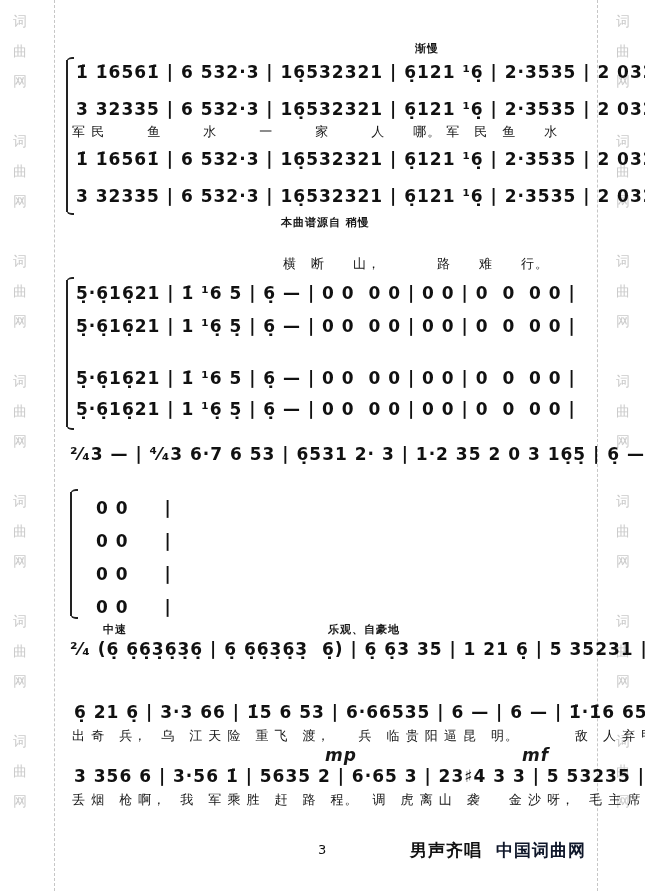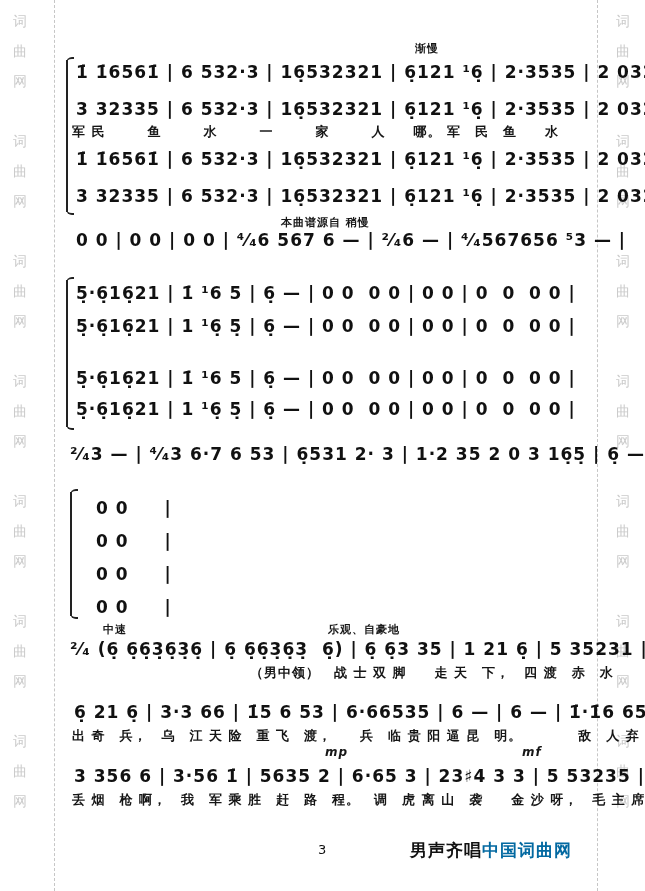--- a/index.html
+++ b/index.html
@@ -41,37 +41,37 @@
   .bracket::after{
     content:"";position:absolute;left:-2.5px;bottom:-3px;
     width:8px;height:4px;
     border-bottom:2px solid #222;border-bottom-left-radius:8px;
   }
   .bracket-a{left:66px;top:60px;height:152px;}
   .bracket-b{left:66px;top:280px;height:147px;}
   .bracket-r{left:70px;top:492px;height:124px;}
 
   
-  .row{position:absolute;white-space:pre;font-weight:bold;}
+  .row{position:absolute;white-space:pre;}
   .notation{
     font-family:"DejaVu Sans",sans-serif;
     font-weight:bold;font-size:17px;letter-spacing:1px;
   }
   .lyrics{
     font-size:13px;letter-spacing:1px;color:#151515;
   }
   .mark{
     font-size:11px;font-weight:bold;color:#171717;letter-spacing:1px;
   }
-  .dyn{font-size:12px;font-weight:bold;font-style:italic;}
+  .dyn{font-size:17px;font-weight:bold;font-style:italic;}
 
   
   .page-num{position:absolute;top:842px;left:318px;font-size:13px;}
   .footer{position:absolute;top:839px;left:410px;font-size:17px;font-weight:bold;letter-spacing:1px;}
-  .footer .src{color:#0369a1;}
+  .footer .src{color:#0f172a;margin-left:14px;}
 </style>
 </head>
 <body>
 
 <div class="sheet">
 
   <div class="wm wm-left">词
 曲
 网
 
@@ -130,40 +130,39 @@
 
   <div class="mark row" style="top:41px;left:415px;">渐慢</div>
   <div class="bracket bracket-a"></div>
   <div class="notation row" style="top:62px;left:76px;">1̇ 1̇6561̇ | 6 532·3 | 16̣532321 | 6̣121 ¹6̣ | 2·3535 | 2 03216̣ |</div>
   <div class="notation row" style="top:99px;left:76px;">3 32335 | 6 532·3 | 16̣532321 | 6̣121 ¹6̣ | 2·3535 | 2 03216̣ |</div>
   <div class="lyrics row" style="top:123px;left:72px;">军 民　　　鱼　　　水　　　一　　　家　　　人　　哪。 军　民　鱼　　水</div>
   <div class="notation row" style="top:149px;left:76px;">1̇ 1̇6561̇ | 6 532·3 | 16̣532321 | 6̣121 ¹6̣ | 2·3535 | 2 03216̣ |</div>
   <div class="notation row" style="top:186px;left:76px;">3 32335 | 6 532·3 | 16̣532321 | 6̣121 ¹6̣ | 2·3535 | 2 03216̣ |</div>
 
   <div class="mark row" style="top:215px;left:281px;">本曲谱源自 稍慢</div>
-  <div class="notation row" style="top:230px;left:76px;">0 0 | 0 0 | 0 0 | ⁴⁄₄6 567 6 — | ²⁄₄6 — | ⁴⁄₄567656 ⁵3 — |</div>
+  <div class="lyrics row" style="top:255px;left:283px;">横　断　　山，　　　　路　　难　　行。</div>
 
   <div class="bracket bracket-b"></div>
   <div class="notation row" style="top:283px;left:76px;">5̣·6̣16̣21 | 1̇ ¹6 5 | 6̣ — | 0 0  0 0 | 0 0 | 0  0  0 0 |</div>
   <div class="notation row" style="top:316px;left:76px;">5̣·6̣16̣21 | 1 ¹6̣ 5̣ | 6̣ — | 0 0  0 0 | 0 0 | 0  0  0 0 |</div>
   <div class="notation row" style="top:368px;left:76px;">5̣·6̣16̣21 | 1̇ ¹6 5 | 6̣ — | 0 0  0 0 | 0 0 | 0  0  0 0 |</div>
   <div class="notation row" style="top:399px;left:76px;">5̣·6̣16̣21 | 1 ¹6̣ 5̣ | 6̣ — | 0 0  0 0 | 0 0 | 0  0  0 0 |</div>
 
   <div class="notation row" style="top:444px;left:70px;">²⁄₄3 — | ⁴⁄₄3 6·7 6 53 | 6̣531 2· 3 | 1·2 35 2 0 3 16̣5̣ | 6̣ — — — |</div>
 
   <div class="bracket bracket-r"></div>
   <div class="notation row" style="top:497px;left:96px;">0 0　　|</div>
   <div class="notation row" style="top:530px;left:96px;">0 0　　|</div>
   <div class="notation row" style="top:563px;left:96px;">0 0　　|</div>
   <div class="notation row" style="top:596px;left:96px;">0 0　　|</div>
 
   <div class="mark row" style="top:622px;left:103px;">中速</div>
   <div class="mark row" style="top:622px;left:328px;">乐观、自豪地</div>
   <div class="notation row" style="top:639px;left:70px;">²⁄₄ (6̣ 6̣6̣3̣6̣3̣6̣ | 6̣ 6̣6̣3̣6̣3̣  6̣) | 6̣ 6̣3 35 | 1 21 6̣ | 5 35231 |</div>
-  <div class="lyrics row" style="top:664px;left:250px;">（男中领）　战 士 双 脚　　走 天　下，　四 渡　赤　水</div>
 
   <div class="notation row" style="top:702px;left:74px;">6̣ 21 6̣ | 3·3 66 | 1̇5 6 53 | 6·66535 | 6 — | 6 — | 1̇·1̇6 65 |</div>
   <div class="lyrics row" style="top:727px;left:72px;">出 奇　兵，　乌　江 天 险　重 飞　渡，　　兵　临 贵 阳 逼 昆　明。　　　　敌　人 弃 甲</div>
 
   <div class="mark dyn row" style="top:745px;left:325px;">mp</div>
   <div class="mark dyn row" style="top:745px;left:522px;">mf</div>
   <div class="notation row" style="top:766px;left:74px;">3 356 6 | 3·56 1̇ | 5635 2 | 6·65 3 | 23♯4 3 3 | 5 53235 |</div>
   <div class="lyrics row" style="top:791px;left:72px;">丢 烟　枪 啊，　我　军 乘 胜　赶　路　程。　调　虎 离 山　袭　　金 沙 呀，　毛 主 席 用　兵</div>
 
   <div class="page-num">3</div>

